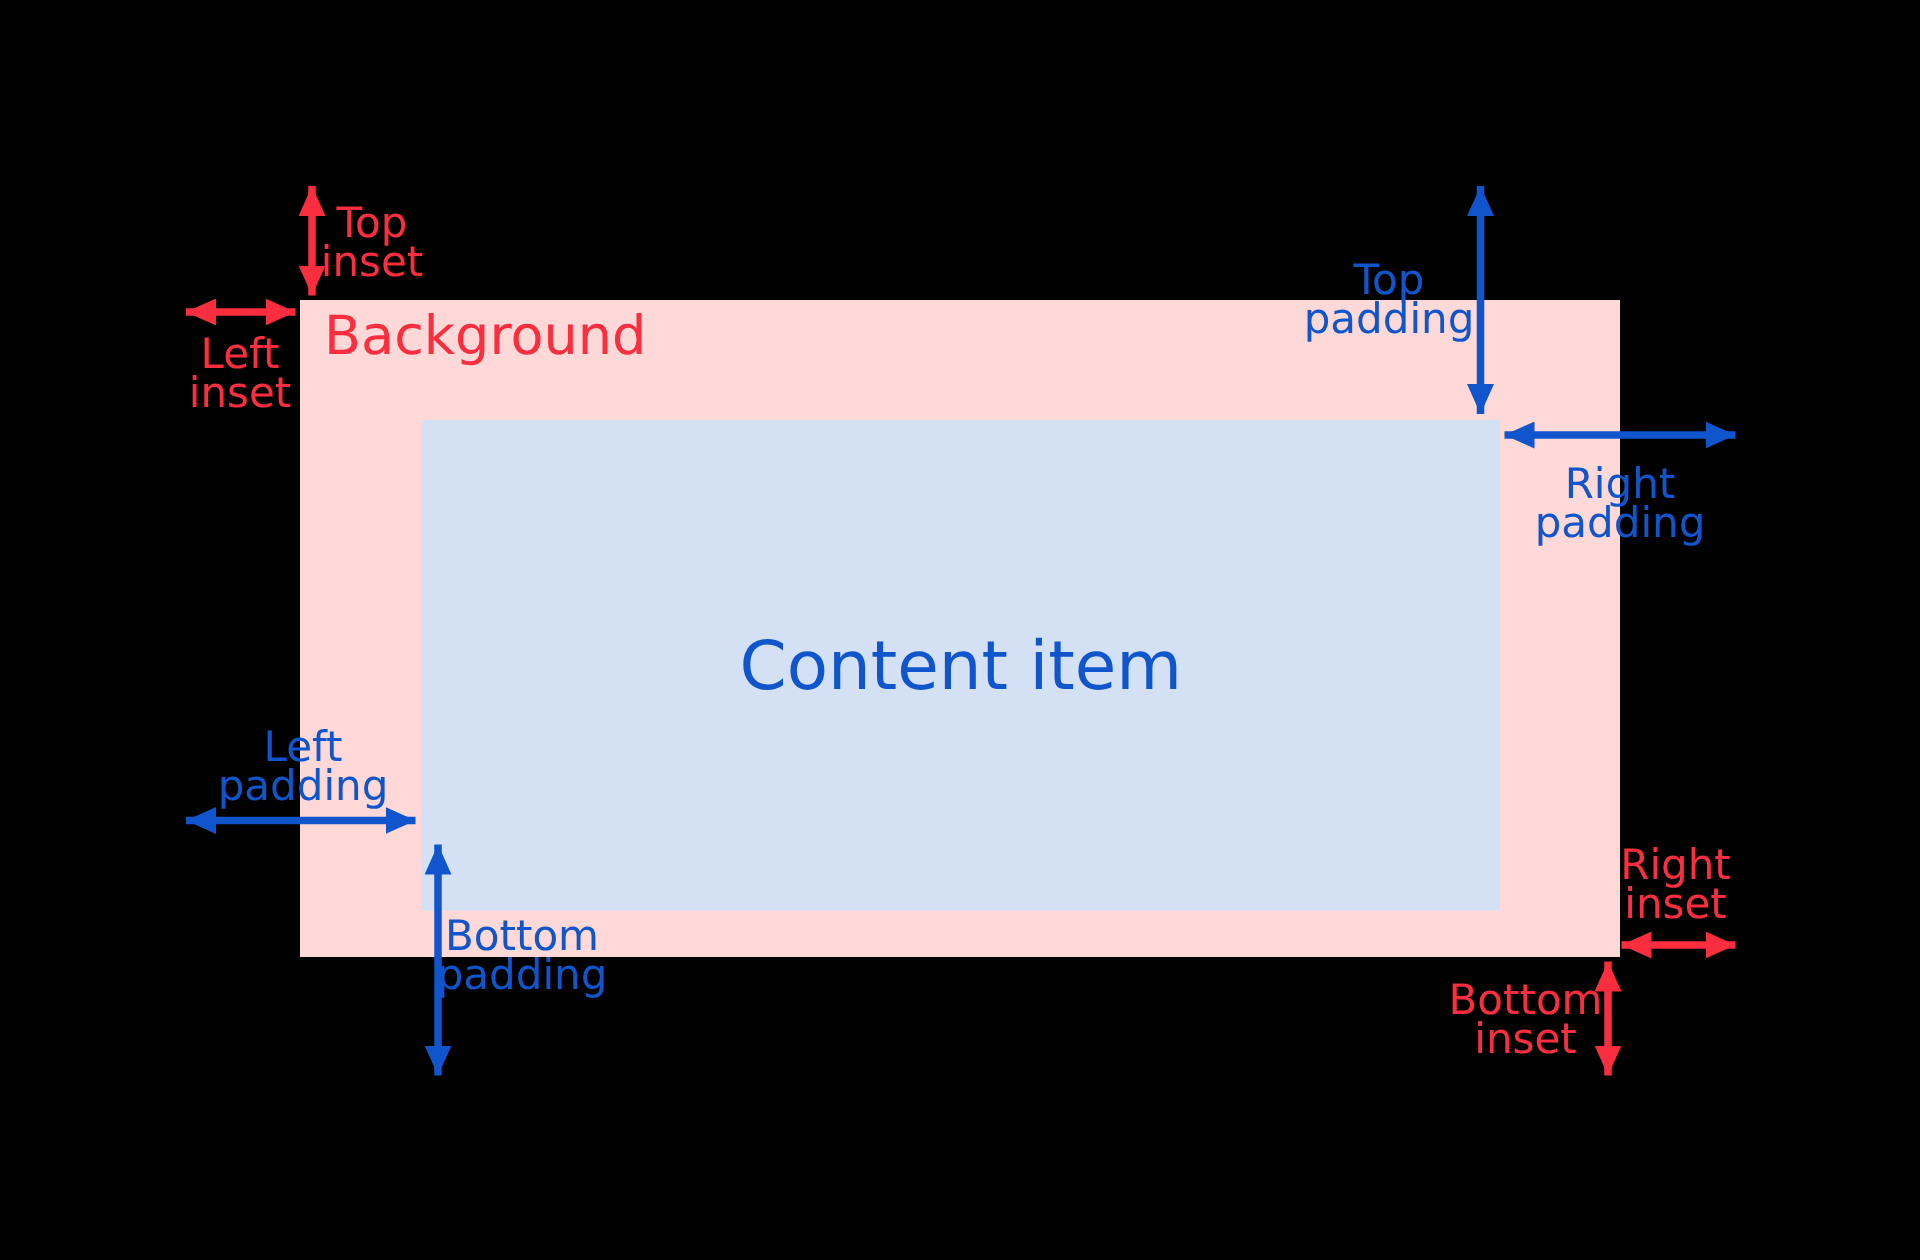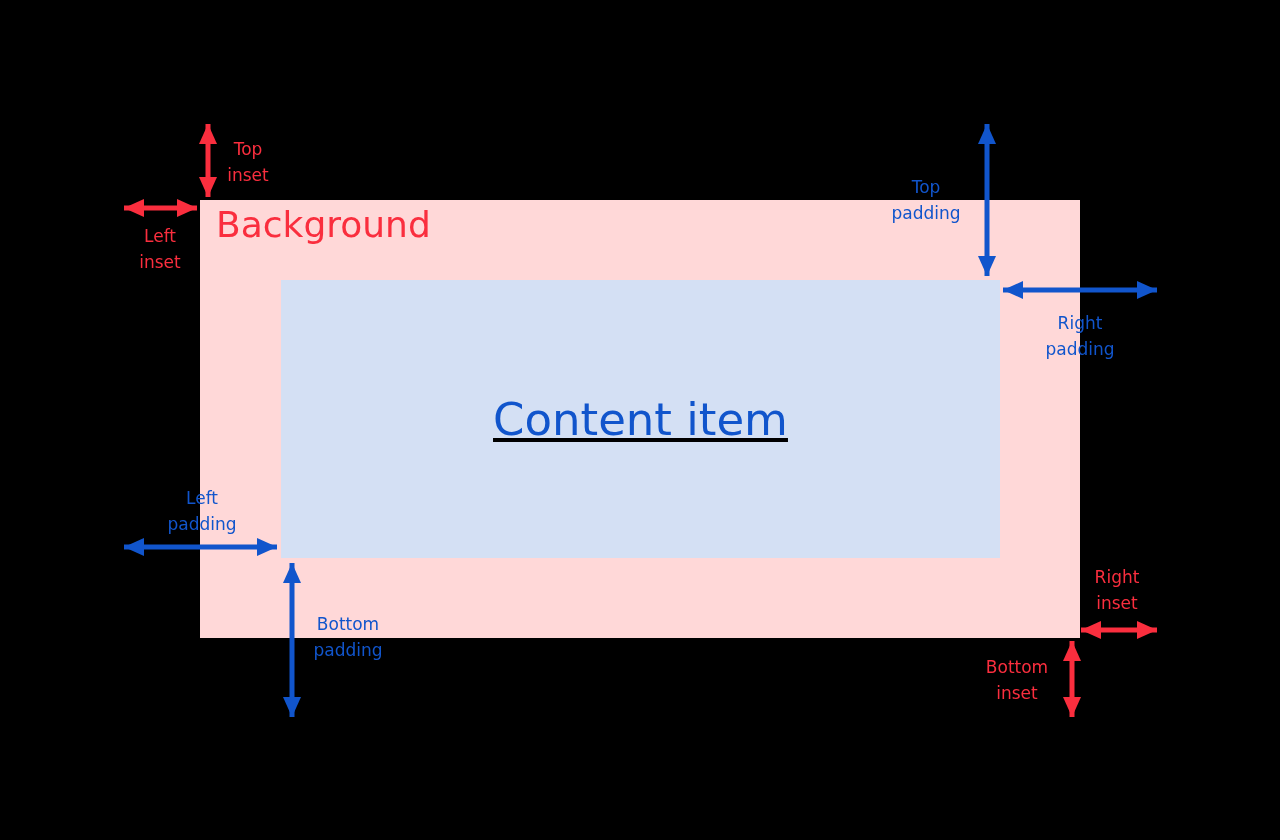--- a/index.html
+++ b/index.html
@@ -31,26 +31,25 @@
     position: absolute;
     left: 216px; top: 202px;
     font-size: 36px;
     line-height: 1.25;
     color: var(--inset-accent);
     white-space: nowrap;
   }
   .content-rect {
     position: absolute;
     left: 281px; top: 280px;
-    width: 719px; height: 278px;
+    width: 719px; height: 327px;
     background: var(--content-fill);
     display: flex;
     align-items: center;
     justify-content: center;
-    text-decoration: underline;
   }
   .content-label {
     font-size: 45px;
     color: var(--padding-accent);
     white-space: nowrap;
   }
   .arrow-layer {
     position: absolute;
     left: 0; top: 0;
     width: 1280px; height: 840px;
@@ -65,21 +64,21 @@
   line.padding {
     stroke: var(--padding-accent);
     marker-start: url(#ah-padding);
     marker-end: url(#ah-padding);
   }
   .marker-inset { fill: var(--inset-accent); }
   .marker-padding { fill: var(--padding-accent); }
   .ann-label {
     position: absolute;
     transform: translateX(-50%);
-    font-size: 17px;
+    font-size: 28px;
     line-height: 26px;
     text-align: center;
     white-space: pre-line;
   }
   .ann-label.inset { color: var(--inset-accent); }
   .ann-label.padding { color: var(--padding-accent); }
 </style>
 </head>
 <body>
 

